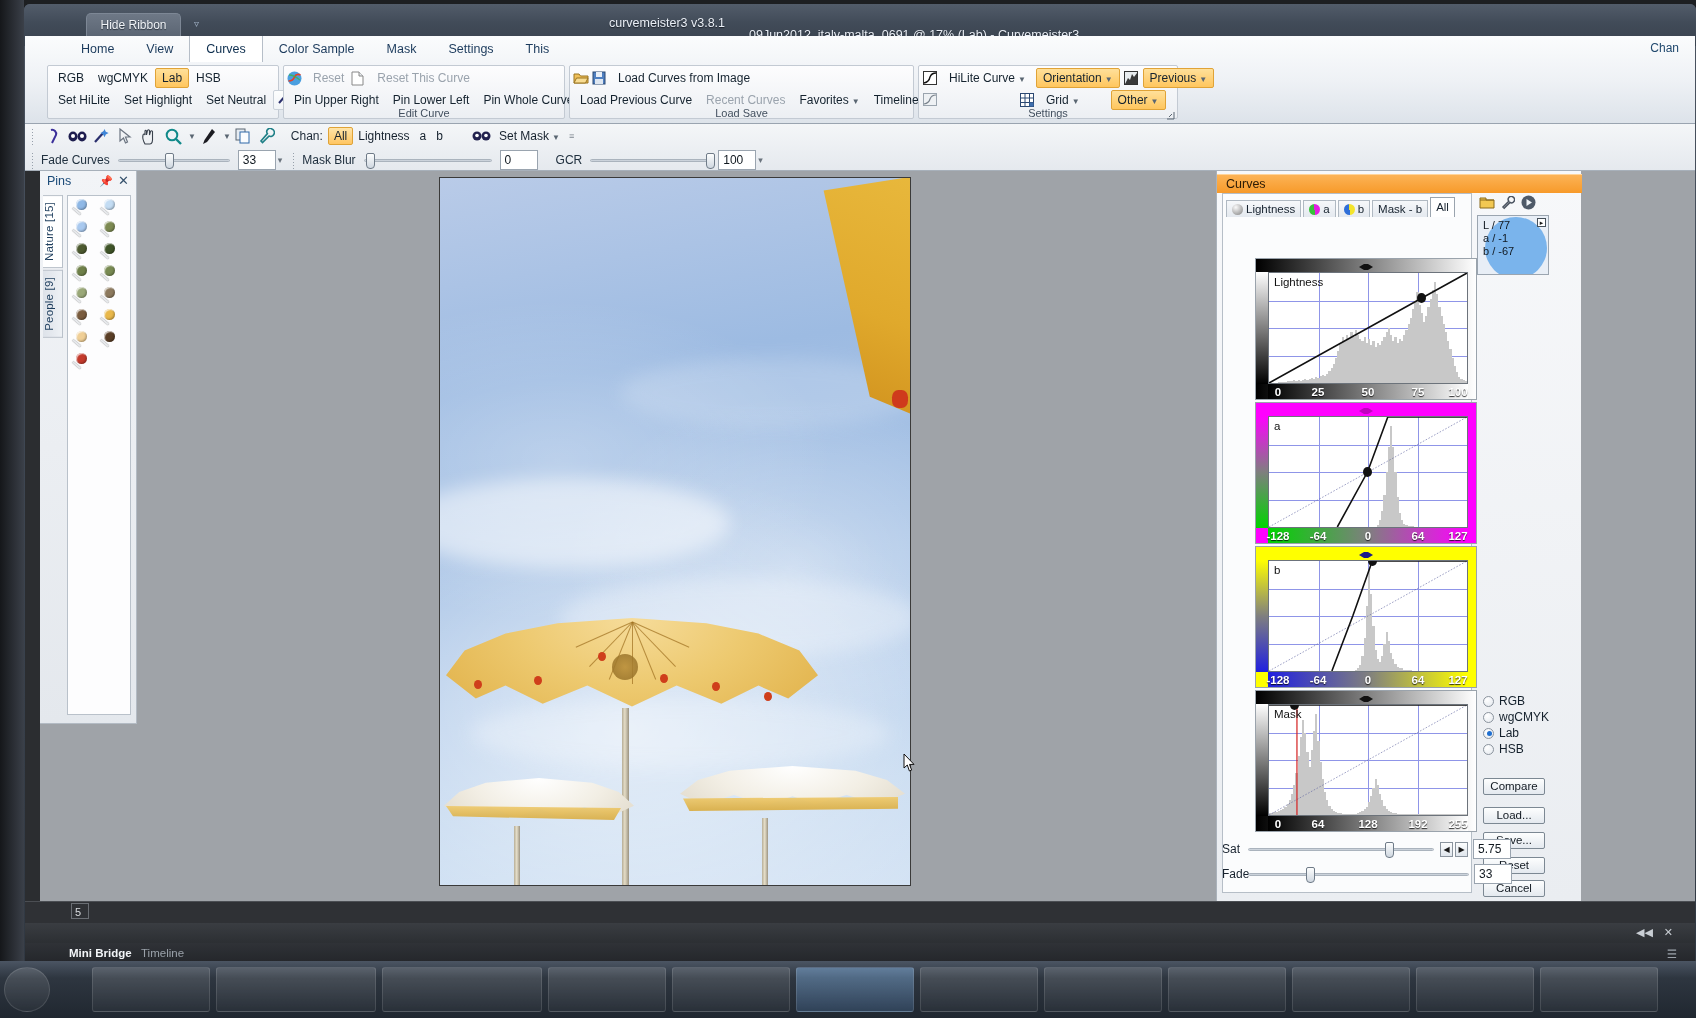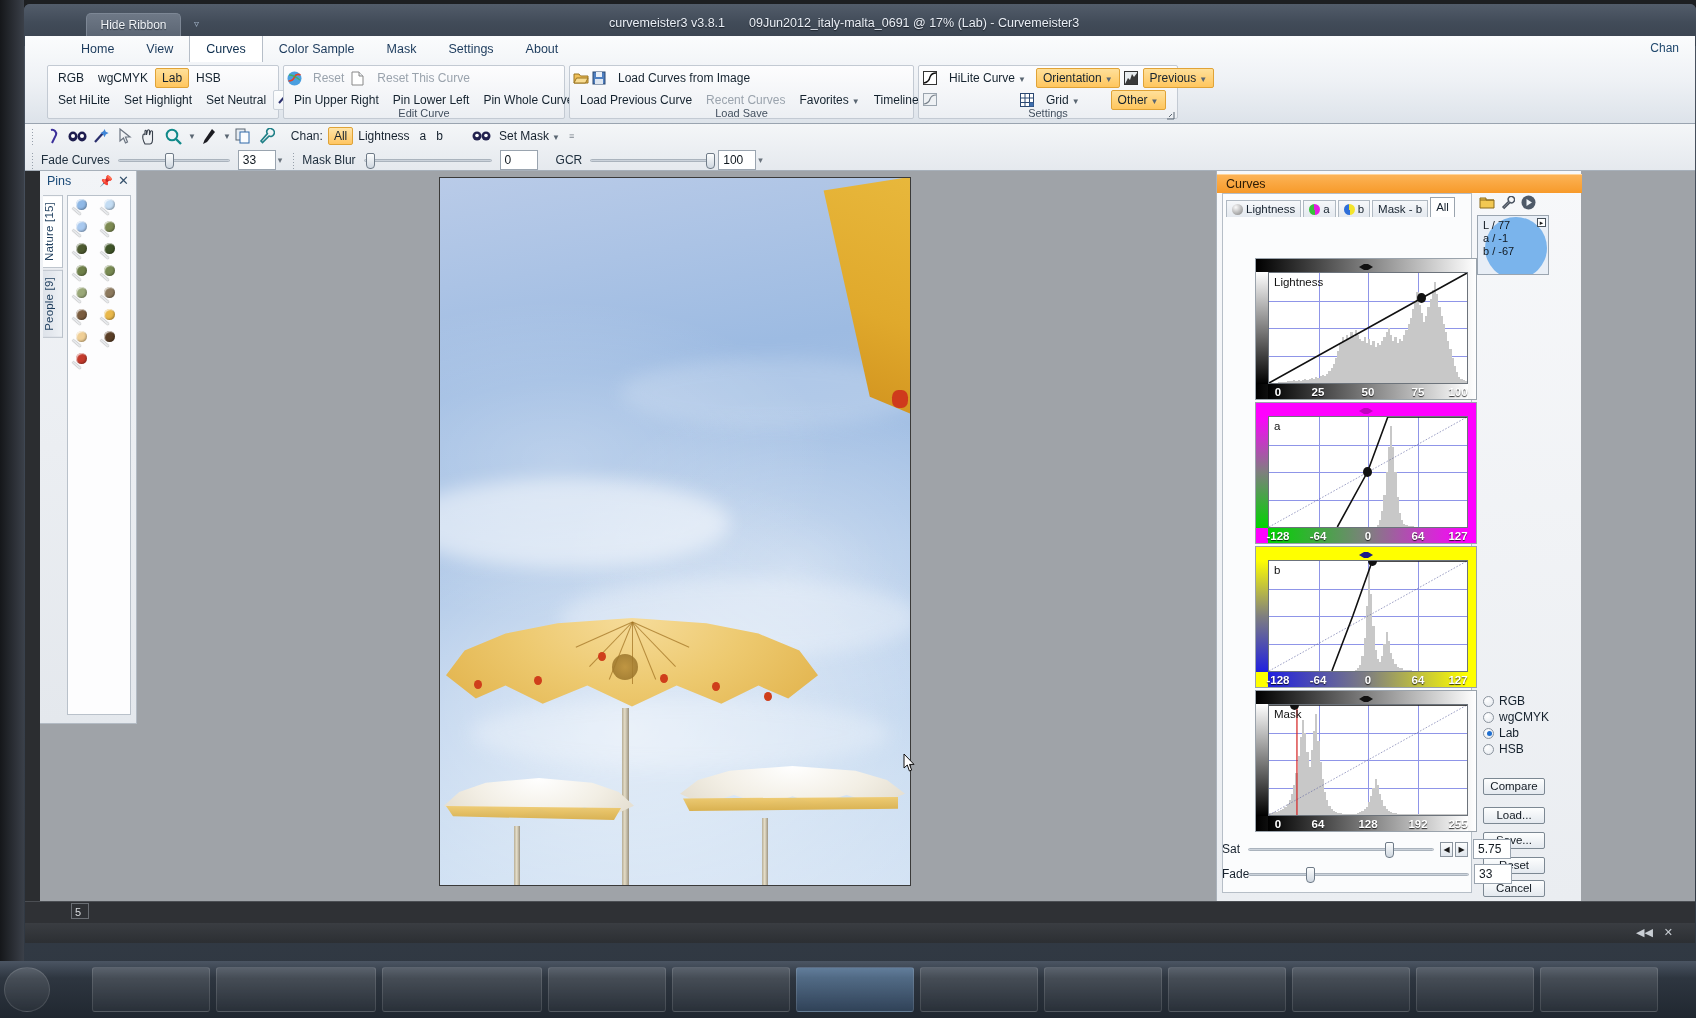--- a/index.html
+++ b/index.html
@@ -22,21 +22,21 @@
   .titlebar {
     position:absolute; left:0; top:0; width:100%; height:42px;
     background: linear-gradient(#525c6a 0%, #414b58 45%, #39424e 100%);
     border-radius:6px 6px 0 0;
   }
   .title-text {
     position:absolute; top:12px; color:#e9eef5; font-size:12.5px;
     text-shadow:0 1px 1px #1b2029; white-space:nowrap;
   }
   .title-ver { left:585px; }
-  .title-doc { left:725px; }
+  .title-doc { left:725px;margin-top:12px; }
 
   
   .hide-ribbon {
     position:absolute; left:62px; top:9px; width:95px; height:24px;
     background:linear-gradient(#6e7886,#5b6573);
     border-radius:5px 5px 0 0;
     border:1px solid #7d8795; border-bottom:none;
     color:#f0f3f7; font-size:12px; text-align:center; line-height:22px;
     text-shadow:0 1px 1px #2a323c;
   }
@@ -326,21 +326,21 @@
     </div>
 
     <div class="ribbon">
       <div class="ribbon-tabs">
         <div class="rtab">Home</div>
         <div class="rtab">View</div>
         <div class="rtab active">Curves</div>
         <div class="rtab">Color Sample</div>
         <div class="rtab">Mask</div>
         <div class="rtab">Settings</div>
-        <div class="rtab">About</div>
+        <div class="rtab">This</div>
       </div>
       <div class="about">Chan</div>
 
       <div class="ribbon-body">
 
         <div class="rgroup" style="left:22px; width:232px;">
           <div class="btnrow" style="left:3px; top:2px;">
             <div class="rbtn">RGB</div>
             <div class="rbtn">wgCMYK</div>
             <div class="rbtn sel">Lab</div>
@@ -1164,20 +1164,25 @@
     </div>
 
     <div class="bot1">
       <span class="nb"></span>
       <span class="n">5</span>
     </div>
     <div class="bot2">
       <span class="ctl" style="right:42px;">◀◀</span>
       <span class="ctl" style="right:22px;">✕</span>
     </div>
+    <div class="bot3">
+      <span class="panel-tab active" style="left:44px;">Mini Bridge</span>
+      <span class="panel-tab idle" style="left:116px;">Timeline</span>
+      <span class="panel-tab idle" style="right:18px;">☰</span>
+    </div>
   </div>
 
   <div class="taskbar">
     <div class="tb-item" style="left:4px; width:46px; border-radius:50%;"></div>
     <div class="tb-item" style="left:92px; width:118px;"></div>
     <div class="tb-item" style="left:216px; width:160px;"></div>
     <div class="tb-item" style="left:382px; width:160px;"></div>
     <div class="tb-item" style="left:548px; width:118px;"></div>
     <div class="tb-item" style="left:672px; width:118px;"></div>
     <div class="tb-item" style="left:796px; width:118px; background:linear-gradient(rgba(140,190,240,.45),rgba(90,140,200,.25));"></div>

